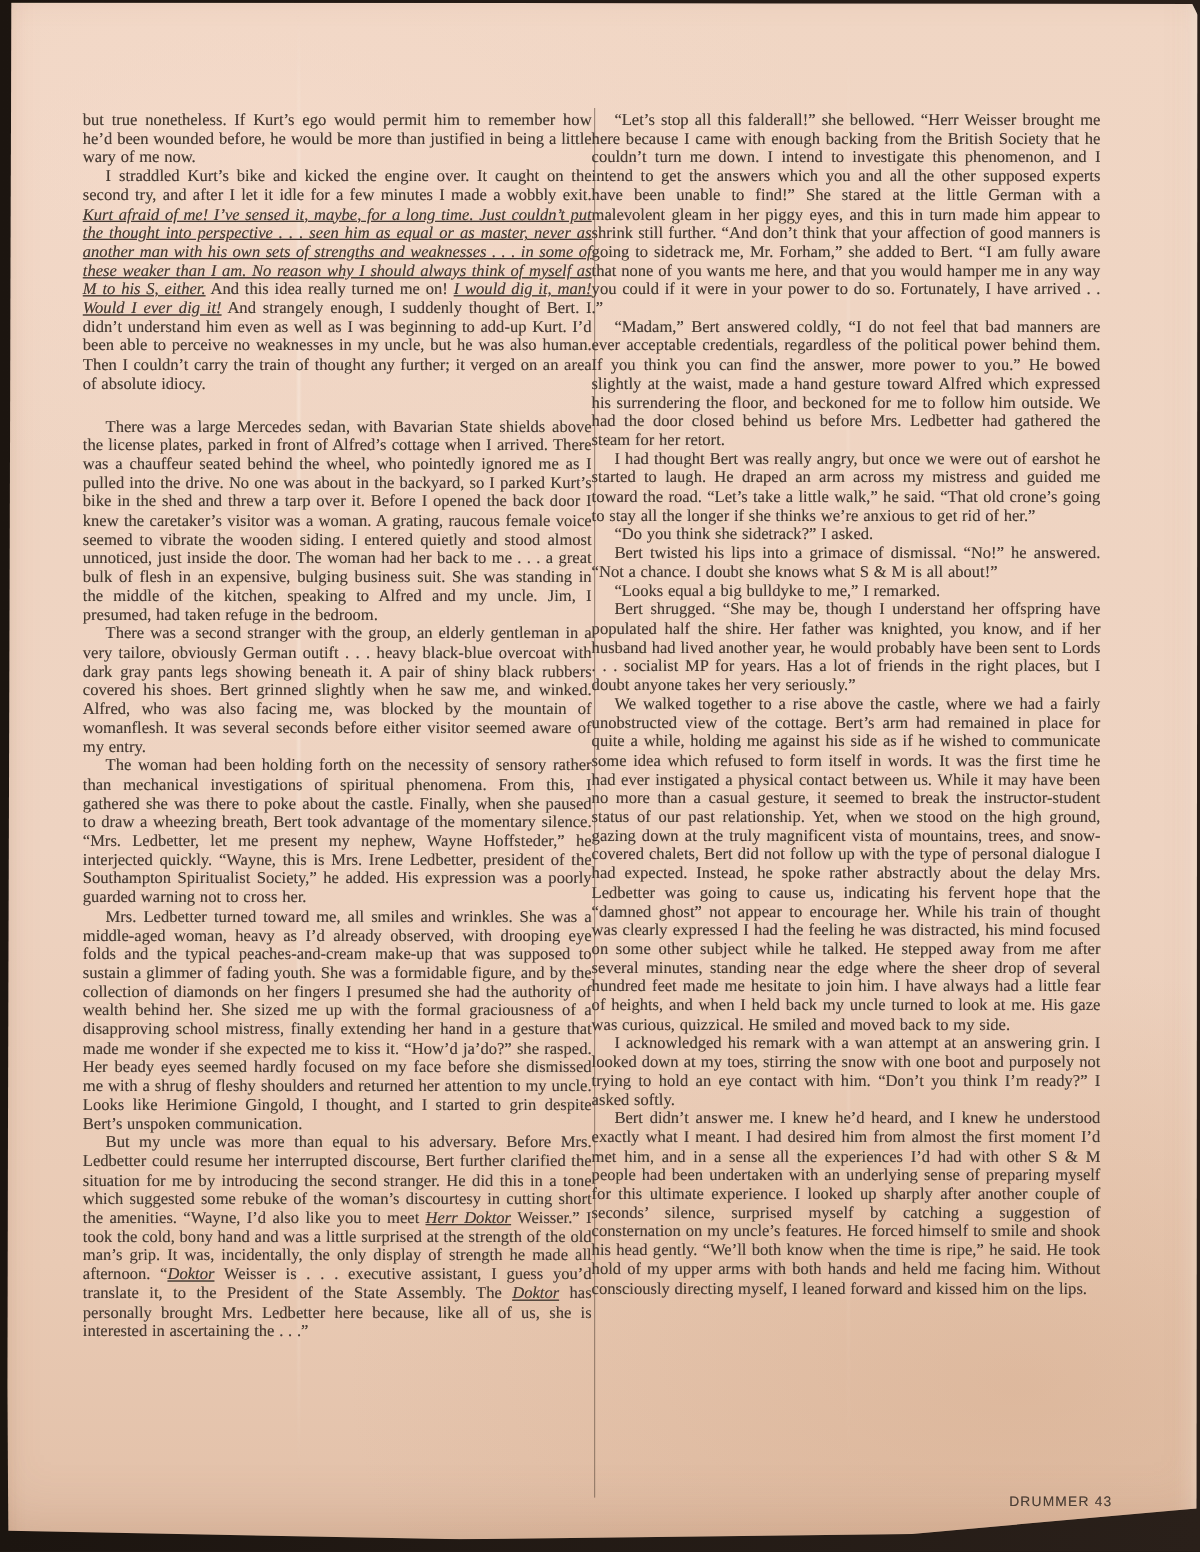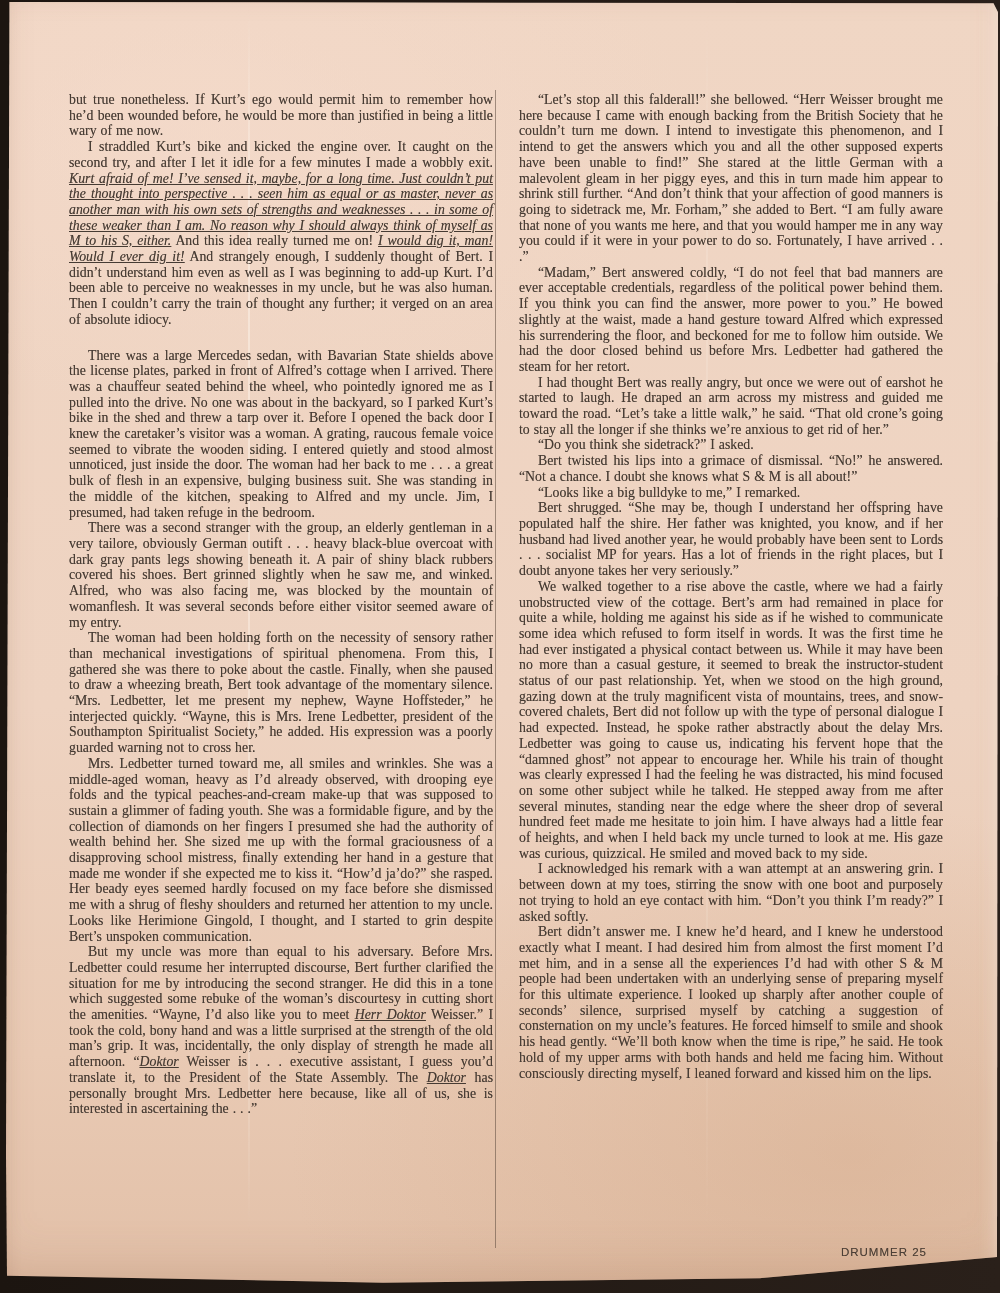--- a/index.html
+++ b/index.html
@@ -43,21 +43,20 @@
     filter: blur(0.7px);
   }
   .crease-left  { left: 242px; }
   .crease-right { left: 700px; opacity: 0.35; }
   .content {
     position: absolute;
     left: 63px;
     top: 90px;
     width: 874px;
     display: flex;
-    gap: 26px;
   }
   .column {
     width: 424px;
     color: #463b33;
     font-size: 13.8px;
     line-height: 15.7px;
     text-align: justify;
     text-shadow: 0 0 0.45px rgba(70,59,51,0.55);
     word-spacing: 0.5px;
   }
@@ -107,22 +106,22 @@
           <p><span>The woman had been holding forth on the necessity of sensory rather than mechanical investigations of spiritual phenomena. From this, I gathered she was there to poke about the castle. Finally, when she paused to draw a wheezing breath, Bert took advantage of the momentary silence. “Mrs. Ledbetter, let me present my nephew, Wayne Hoffsteder,” he interjected quickly. “Wayne, this is Mrs. Irene Ledbetter, president of the Southampton Spiritualist Society,” he added. His expression was a poorly guarded warning not to cross her.</span></p>
           <p><span>Mrs. Ledbetter turned toward me, all smiles and wrinkles. She was a middle-aged woman, heavy as I’d already observed, with drooping eye folds and the typical peaches-and-cream make-up that was supposed to sustain a glimmer of fading youth. She was a formidable figure, and by the collection of diamonds on her fingers I presumed she had the authority of wealth behind her. She sized me up with the formal graciousness of a disapproving school mistress, finally extending her hand in a gesture that made me wonder if she expected me to kiss it. “How’d ja’do?” she rasped. Her beady eyes seemed hardly focused on my face before she dismissed me with a shrug of fleshy shoulders and returned her attention to my uncle. Looks like Herimione Gingold, I thought, and I started to grin despite Bert’s unspoken communication.</span></p>
           <p><span>But my uncle was more than equal to his adversary. Before Mrs. Ledbetter could resume her interrupted discourse, Bert further clarified the situation for me by introducing the second stranger. He did this in a tone which suggested some rebuke of the woman’s discourtesy in cutting short the amenities. “Wayne, I’d also like you to meet </span><em>Herr Doktor</em><span> Weisser.” I took the cold, bony hand and was a little surprised at the strength of the old man’s grip. It was, incidentally, the only display of strength he made all afternoon. “</span><em>Doktor</em><span> Weisser is . . . executive assistant, I guess you’d translate it, to the President of the State Assembly. The </span><em>Doktor</em><span> has personally brought Mrs. Ledbetter here because, like all of us, she is interested in ascertaining the . . .”</span></p>
         </div>
       <div class="column">
           <p><span>“Let’s stop all this falderall!” she bellowed. “Herr Weisser brought me here because I came with enough backing from the British Society that he couldn’t turn me down. I intend to investigate this phenomenon, and I intend to get the answers which you and all the other supposed experts have been unable to find!” She stared at the little German with a malevolent gleam in her piggy eyes, and this in turn made him appear to shrink still further. “And don’t think that your affection of good manners is going to sidetrack me, Mr. Forham,” she added to Bert. “I am fully aware that none of you wants me here, and that you would hamper me in any way you could if it were in your power to do so. Fortunately, I have arrived . . .”</span></p>
           <p><span>“Madam,” Bert answered coldly, “I do not feel that bad manners are ever acceptable credentials, regardless of the political power behind them. If you think you can find the answer, more power to you.” He bowed slightly at the waist, made a hand gesture toward Alfred which expressed his surrendering the floor, and beckoned for me to follow him outside. We had the door closed behind us before Mrs. Ledbetter had gathered the steam for her retort.</span></p>
           <p><span>I had thought Bert was really angry, but once we were out of earshot he started to laugh. He draped an arm across my mistress and guided me toward the road. “Let’s take a little walk,” he said. “That old crone’s going to stay all the longer if she thinks we’re anxious to get rid of her.”</span></p>
           <p><span>“Do you think she sidetrack?” I asked.</span></p>
           <p><span>Bert twisted his lips into a grimace of dismissal. “No!” he answered. “Not a chance. I doubt she knows what S &amp; M is all about!”</span></p>
-          <p><span>“Looks like a big bulldyke to me,” I remarked.</span></p>
+          <p><span>“Looks equal a big bulldyke to me,” I remarked.</span></p>
           <p><span>Bert shrugged. “She may be, though I understand her offspring have populated half the shire. Her father was knighted, you know, and if her husband had lived another year, he would probably have been sent to Lords . . . socialist MP for years. Has a lot of friends in the right places, but I doubt anyone takes her very seriously.”</span></p>
           <p><span>We walked together to a rise above the castle, where we had a fairly unobstructed view of the cottage. Bert’s arm had remained in place for quite a while, holding me against his side as if he wished to communicate some idea which refused to form itself in words. It was the first time he had ever instigated a physical contact between us. While it may have been no more than a casual gesture, it seemed to break the instructor-student status of our past relationship. Yet, when we stood on the high ground, gazing down at the truly magnificent vista of mountains, trees, and snow-covered chalets, Bert did not follow up with the type of personal dialogue I had expected. Instead, he spoke rather abstractly about the delay Mrs. Ledbetter was going to cause us, indicating his fervent hope that the “damned ghost” not appear to encourage her. While his train of thought was clearly expressed I had the feeling he was distracted, his mind focused on some other subject while he talked. He stepped away from me after several minutes, standing near the edge where the sheer drop of several hundred feet made me hesitate to join him. I have always had a little fear of heights, and when I held back my uncle turned to look at me. His gaze was curious, quizzical. He smiled and moved back to my side.</span></p>
-          <p><span>I acknowledged his remark with a wan attempt at an answering grin. I between down at my toes, stirring the snow with one boot and purposely not trying to hold an eye contact with him. “Don’t you think I’m ready?” I asked softly.</span></p>
+          <p><span>I acknowledged his remark with a wan attempt at an answering grin. I looked down at my toes, stirring the snow with one boot and purposely not trying to hold an eye contact with him. “Don’t you think I’m ready?” I asked softly.</span></p>
           <p><span>Bert didn’t answer me. I knew he’d heard, and I knew he understood exactly what I meant. I had desired him from almost the first moment I’d met him, and in a sense all the experiences I’d had with other S &amp; M people had been undertaken with an underlying sense of preparing myself for this ultimate experience. I looked up sharply after another couple of seconds’ silence, surprised myself by catching a suggestion of consternation on my uncle’s features. He forced himself to smile and shook his head gently. “We’ll both know when the time is ripe,” he said. He took hold of my upper arms with both hands and held me facing him. Without consciously directing myself, I leaned forward and kissed him on the lips.</span></p>
         </div>
     </div>
-    <div class="folio">DRUMMER 25</div>
+    <div class="folio">DRUMMER 43</div>
   </div>
 </div>
 
 </body></html>

